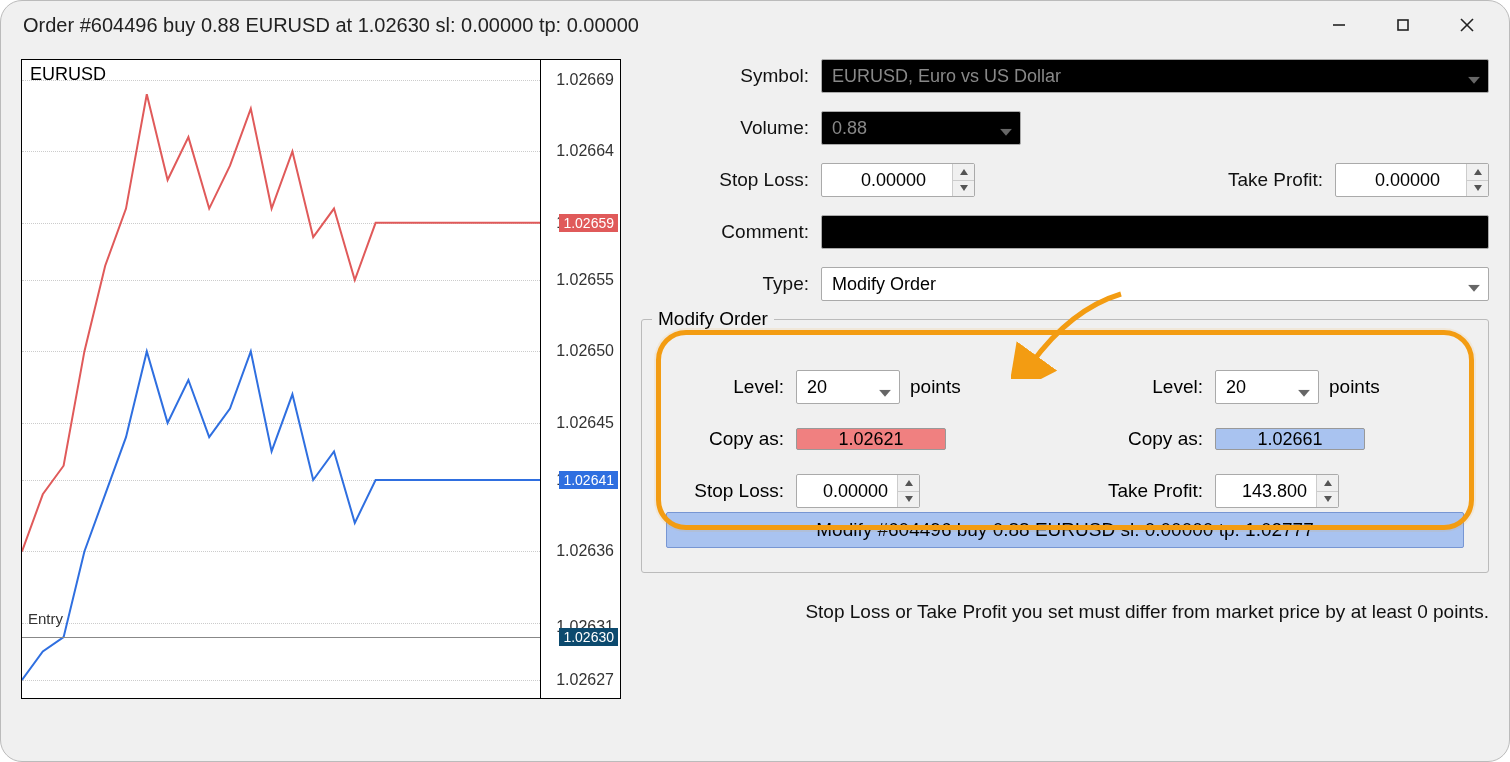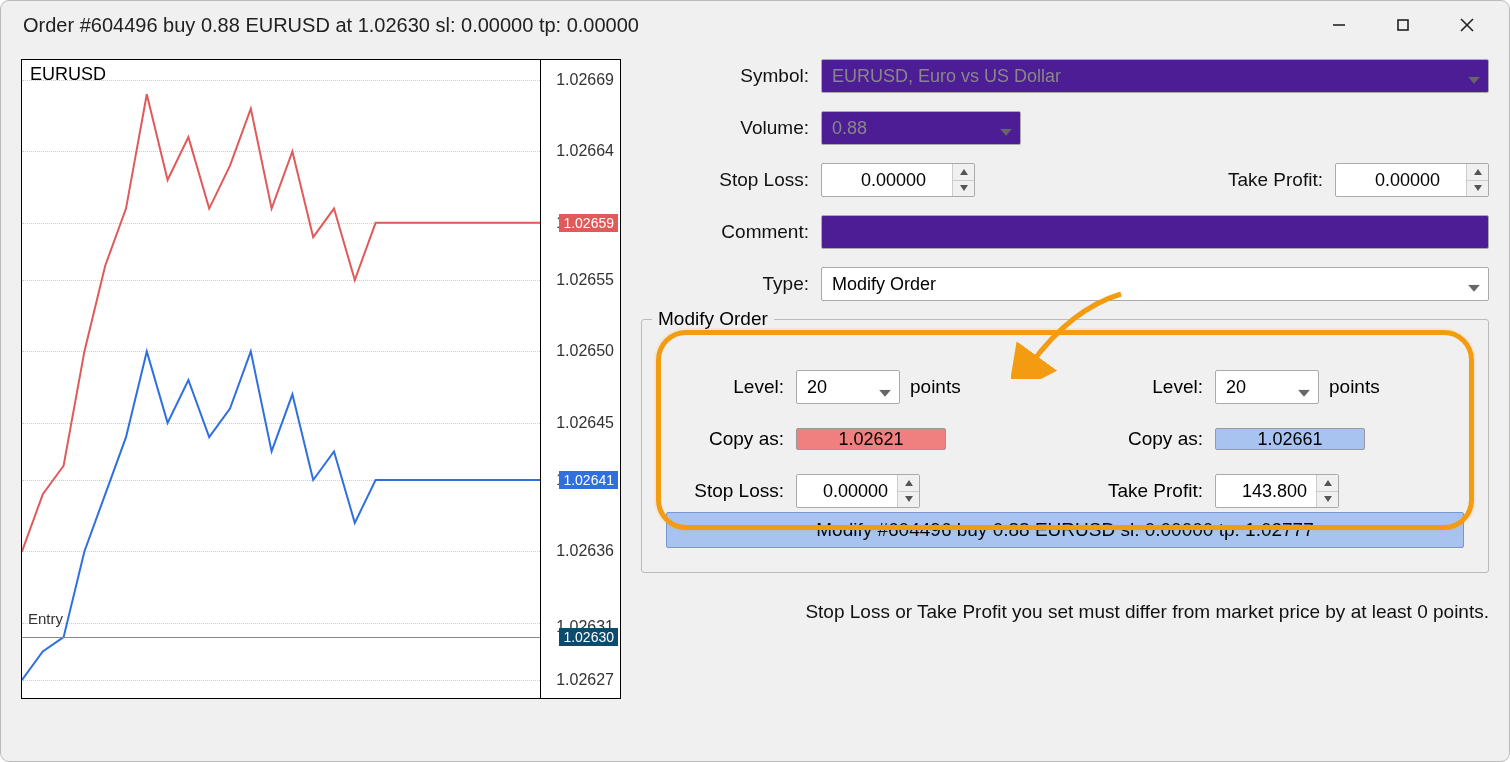--- a/index.html
+++ b/index.html
@@ -9,21 +9,21 @@
     background: #fff;
     width: 1510px;
     height: 762px;
     overflow: hidden;
   }
   .window {
     width: 1510px;
     height: 762px;
     background: #f0f0f0;
     border: 1px solid #bbb;
-    border-radius: 9px;
+    border-radius: 22px;
     display: flex;
     flex-direction: column;
   }
   .titlebar {
     height: 48px;
     display: flex;
     align-items: center;
     padding: 0 12px 0 22px;
     color: #222;
     font-size: 20px;
@@ -128,21 +128,21 @@
     border: 1px solid #aaa;
     background: #fff;
     height: 34px;
     padding: 0 10px;
     font-size: 18px;
     display: flex;
     align-items: center;
     border-radius: 2px;
     position: relative;
   }
-  .ctrl.disabled { background: #4c1d95; color: #888; }
+  .ctrl.disabled { background: #000000; color: #888; }
   .ctrl.flex1 { flex: 1; }
   .dropdown-arrow {
     position: absolute;
     right: 8px;
     top: 50%;
     transform: translateY(-35%);
   }
   .dropdown-arrow svg { fill: #666; }
   .spin-ctrl {
     border: 1px solid #aaa;

